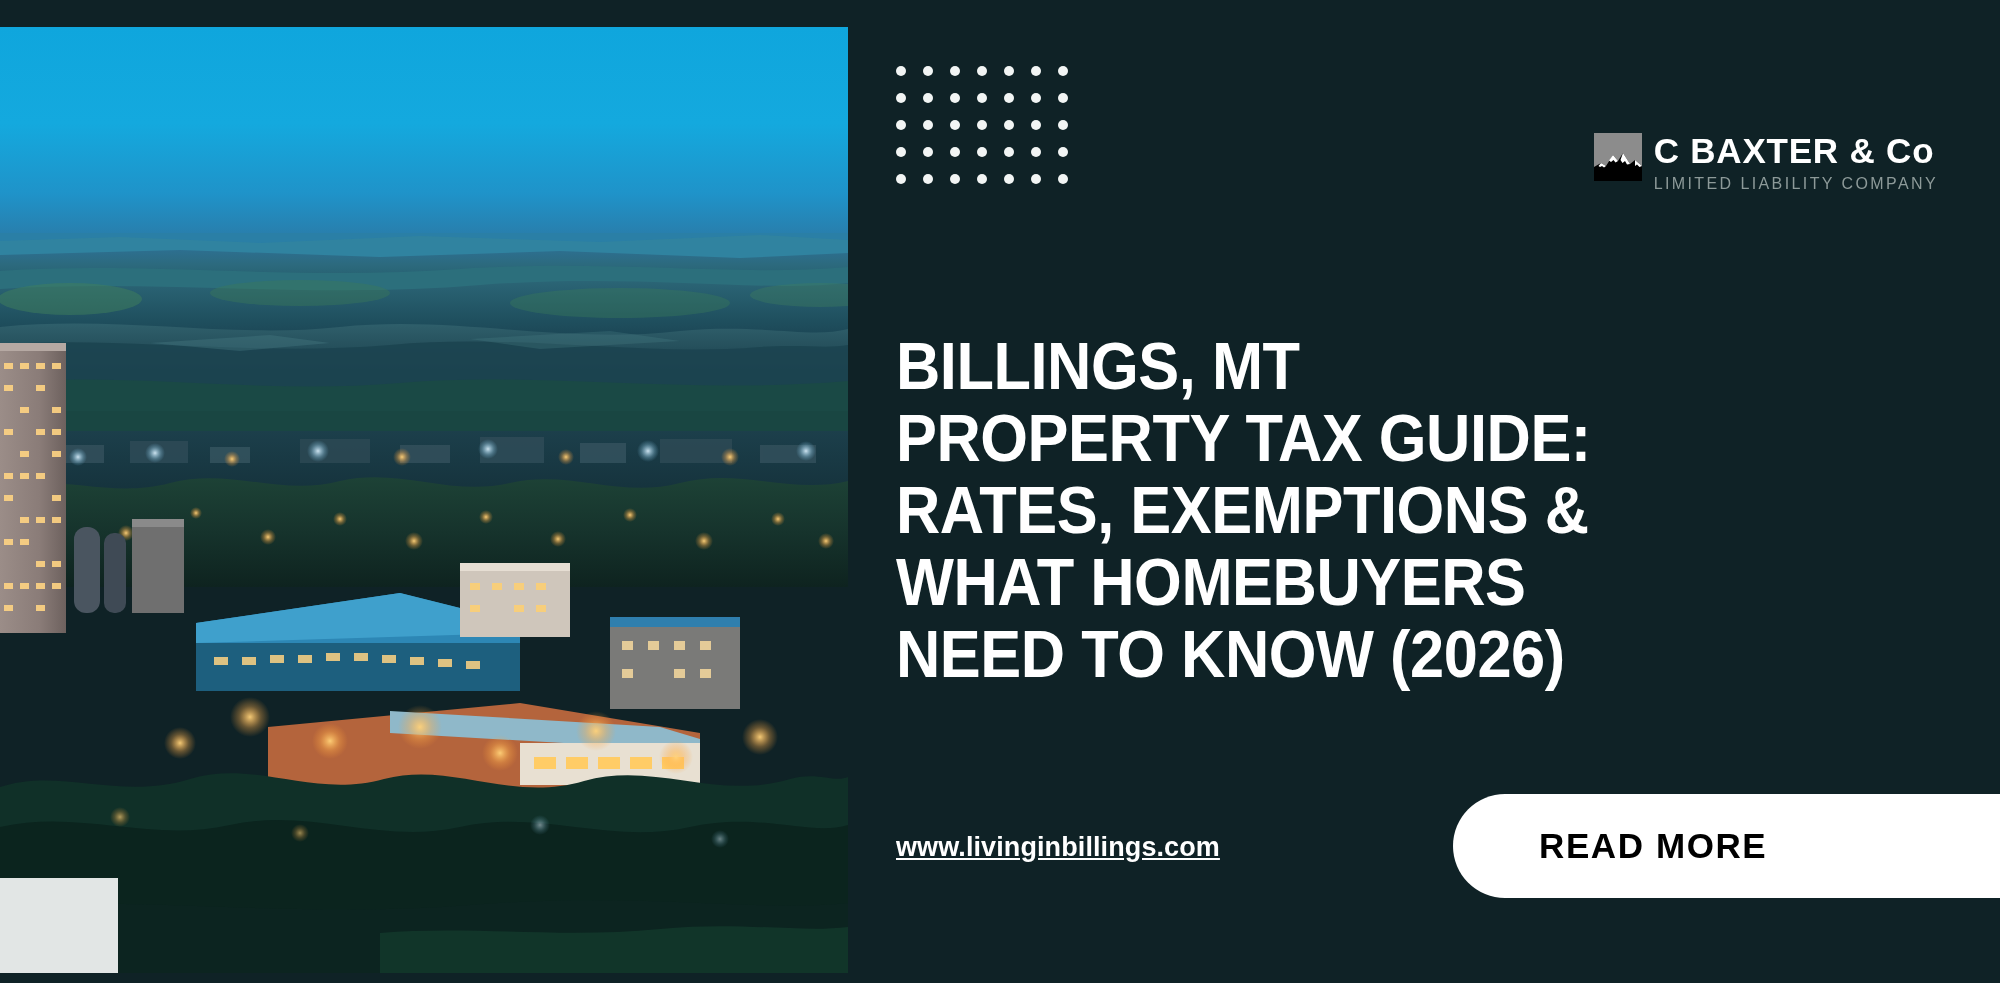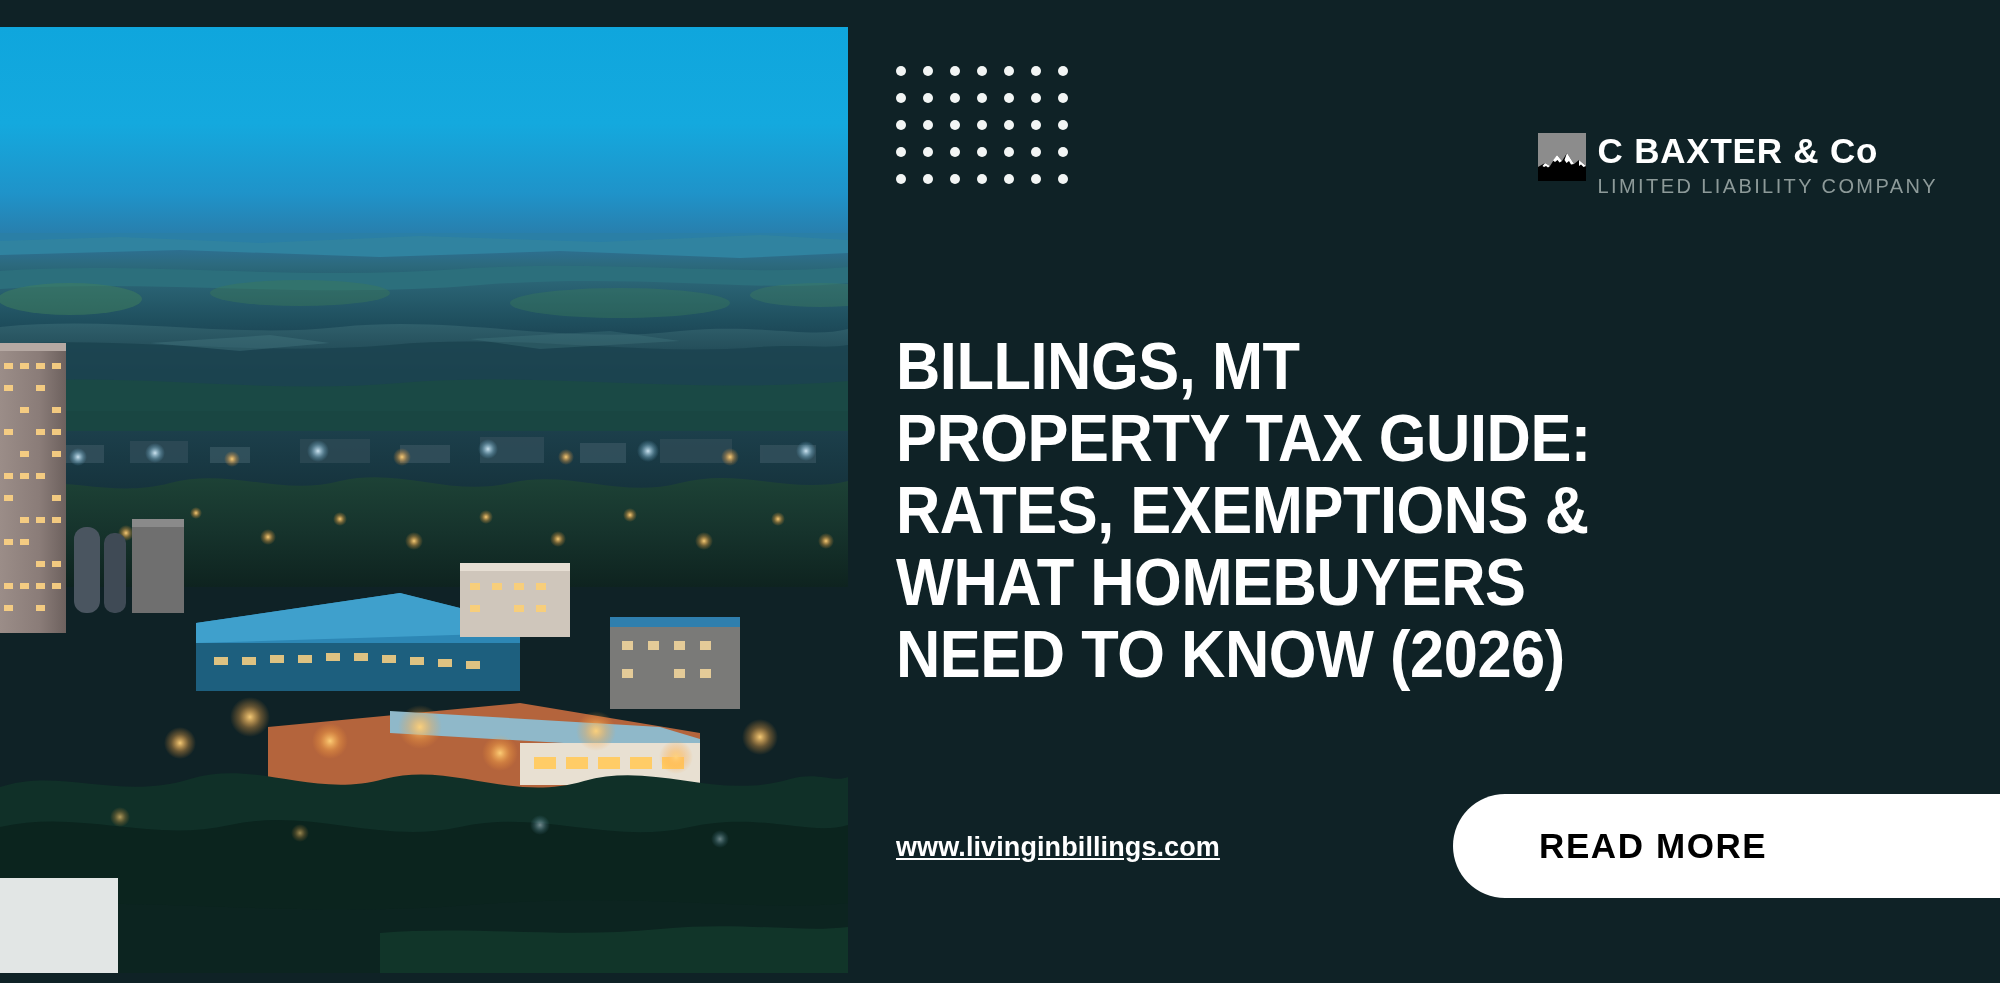--- a/index.html
+++ b/index.html
@@ -71,21 +71,21 @@
   .logo-name {
     color: #ffffff;
     font-size: 35px;
     font-weight: bold;
     letter-spacing: 0.8px;
     line-height: 1.0;
     white-space: nowrap;
   }
   .logo-sub {
     color: #8d9a99;
-    font-size: 20px;
+    font-size: 16px;
     font-weight: normal;
     letter-spacing: 2.4px;
     line-height: 1.0;
     margin-top: 8px;
     white-space: nowrap;
   }
 
   
   .headline {
     position: absolute;

